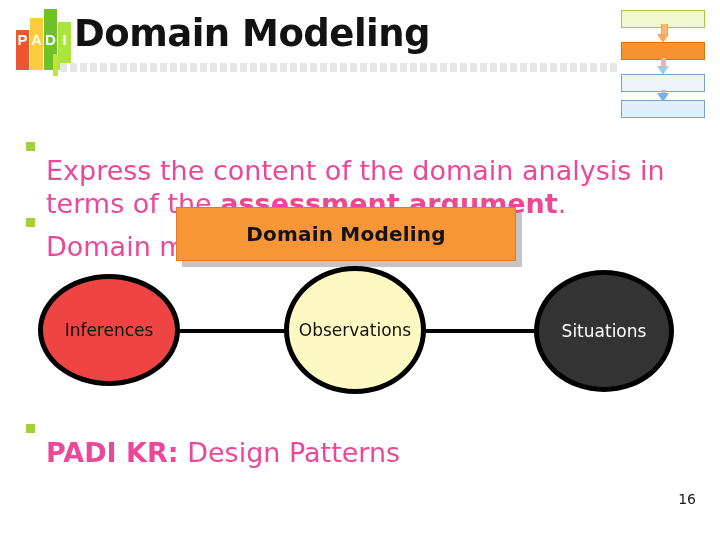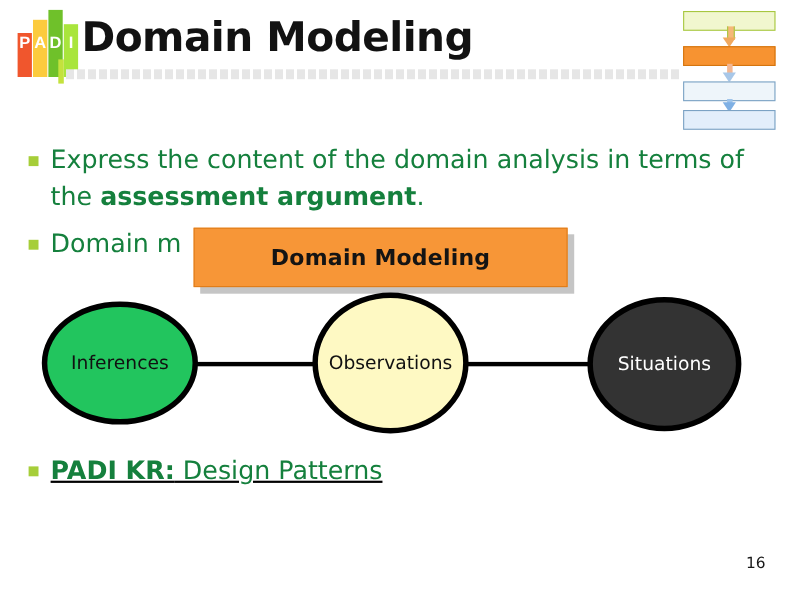--- a/index.html
+++ b/index.html
@@ -140,29 +140,30 @@
   .bullet-mark {
     width: 9px;
     height: 9px;
     background: #a6ce39;
     flex: 0 0 auto;
     margin-top: 12px;
     margin-right: 11px;
   }
   .bullet-text {
     font-family: "DejaVu Sans", sans-serif;
-    font-size: 23px;
+    font-size: 27px;
     line-height: 33px;
-    color: #15803d;
+    color: #ec4899;
+    margin-top: 24px;
   }
   .bullet-text b { font-weight: bold; }
 
   #bullet-1 { left: 26px; top: 130px; width: 660px; }
   #bullet-2 { left: 26px; top: 206px; width: 500px; }
-  #bullet-3 { left: 26px; top: 412px; width: 560px; text-decoration: underline; }
+  #bullet-3 { left: 26px; top: 412px; width: 560px; }
 
   
   #domain-modeling-box {
     position: absolute;
     left: 176px;
     top: 207px;
     width: 340px;
     height: 54px;
     background: #f79637;
     border: 1px solid #e07d1a;
@@ -204,41 +205,41 @@
     box-sizing: border-box;
     display: flex;
     align-items: center;
     justify-content: center;
     font-family: "DejaVu Sans", sans-serif;
     font-size: 17px;
   }
   #circle-inferences {
     left: 38px; top: 16px;
     width: 142px; height: 112px;
-    background: #22c55e;
+    background: #ef4444;
     color: #111111;
   }
   #circle-observations {
     left: 284px; top: 8px;
     width: 142px; height: 128px;
     background: #fef9c3;
     color: #111111;
   }
   #circle-situations {
     left: 534px; top: 12px;
     width: 140px; height: 122px;
     background: #333333;
     color: #ffffff;
   }
 
   
   #page-number {
     position: absolute;
     right: 24px;
-    bottom: 20px;
+    bottom: 33px;
     font-family: "DejaVu Sans", sans-serif;
     font-size: 14px;
     color: #1a1a1a;
     text-align: right;
   }
 </style>
 </head>
 <body>
 
 <div id="padi-logo">

